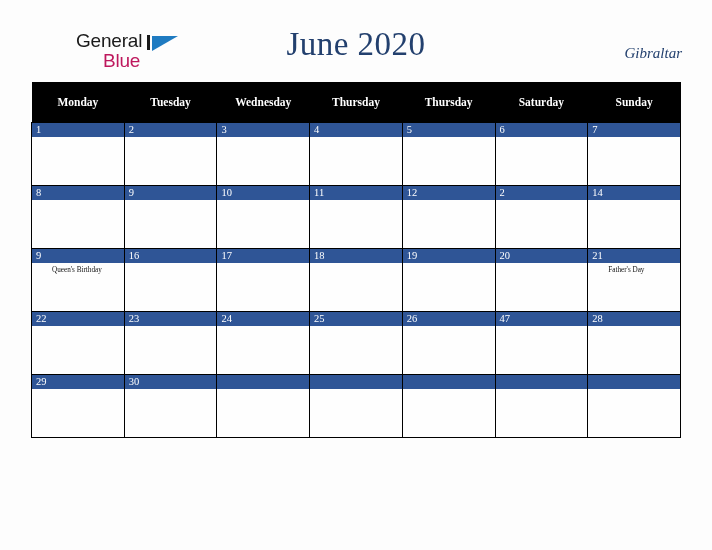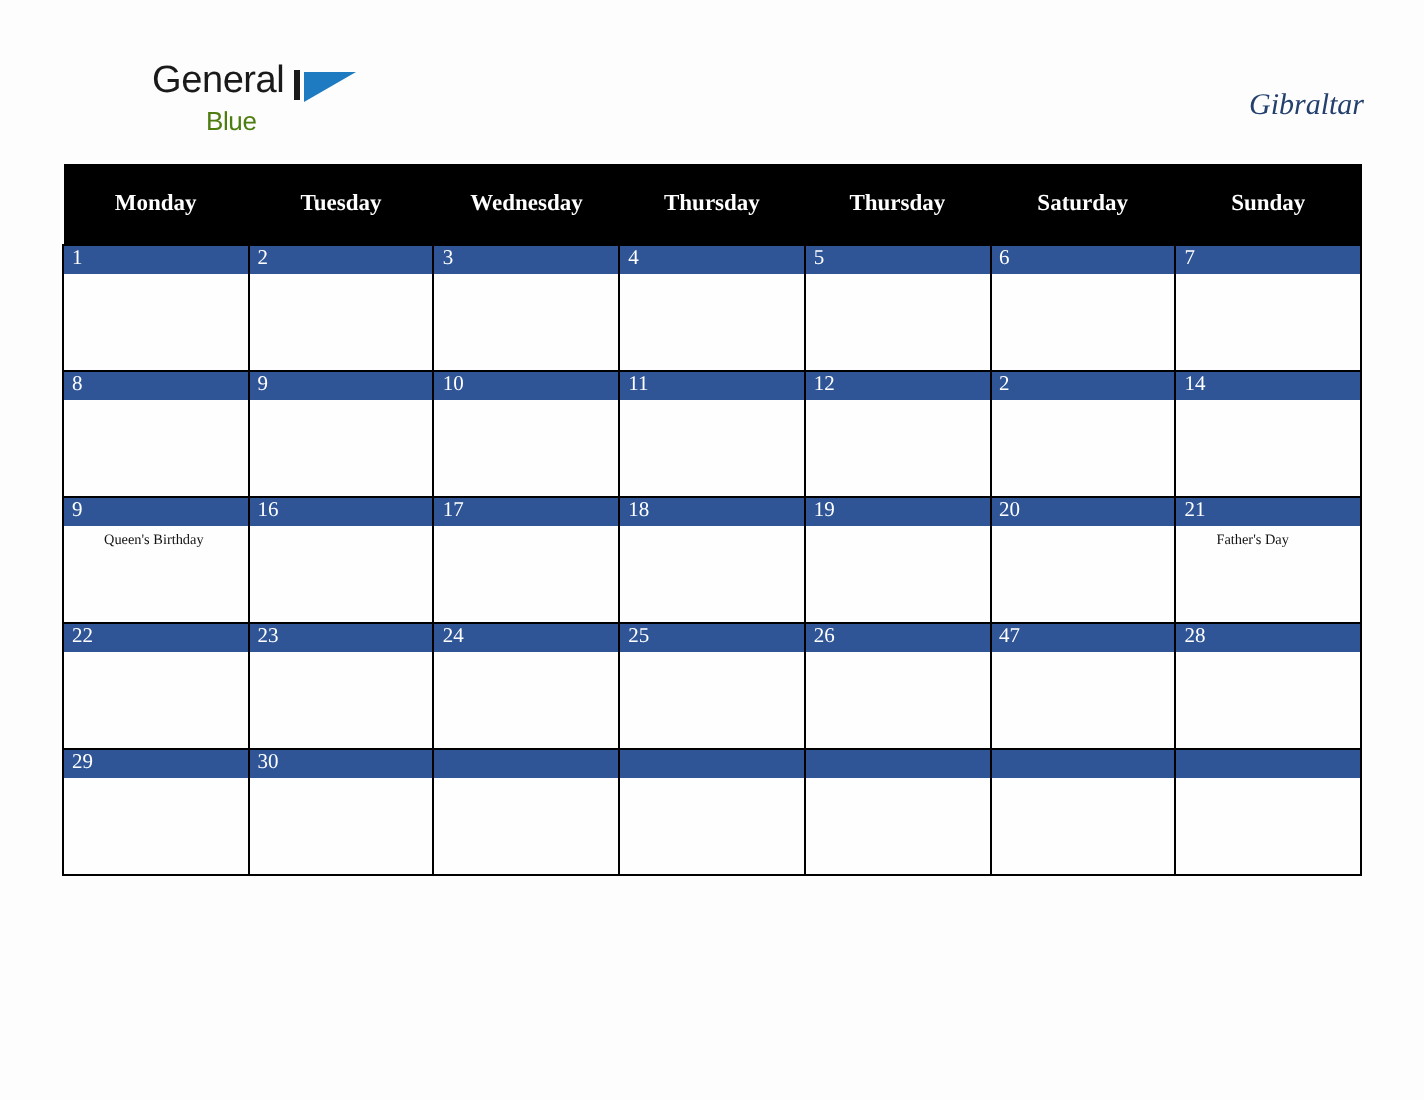--- a/index.html
+++ b/index.html
@@ -40,22 +40,22 @@
     font-size: 19px;
     color: #1a1a1a;
     letter-spacing: -0.2px;
     line-height: 21px;
   }
   .logo-blue {
     position: absolute;
     left: 27px;
     top: 20px;
     font-family: "Liberation Sans", sans-serif;
-    font-size: 13px;
-    color: #4d7c0f;
+    font-size: 19px;
+    color: #be185d;
     letter-spacing: -0.2px;
     line-height: 21px;
   }
   .logo-mark {
     position: absolute;
     left: 71px;
     top: 5px;
     width: 32px;
     height: 18px;
   }
@@ -160,20 +160,21 @@
 
   <div class="logo">
     <span class="logo-general">General</span>
     <span class="logo-blue">Blue</span>
     <span class="logo-mark">
       <span class="logo-bar"></span>
       <span class="logo-tri"></span>
     </span>
   </div>
 
+  <div class="cal-title">June 2020</div>
   <div class="cal-country">Gibraltar</div>
 </div>
 
 <table class="calendar">
   <thead>
     <tr>
       <th>Monday</th>
       <th>Tuesday</th>
       <th>Wednesday</th>
       <th>Thursday</th>

